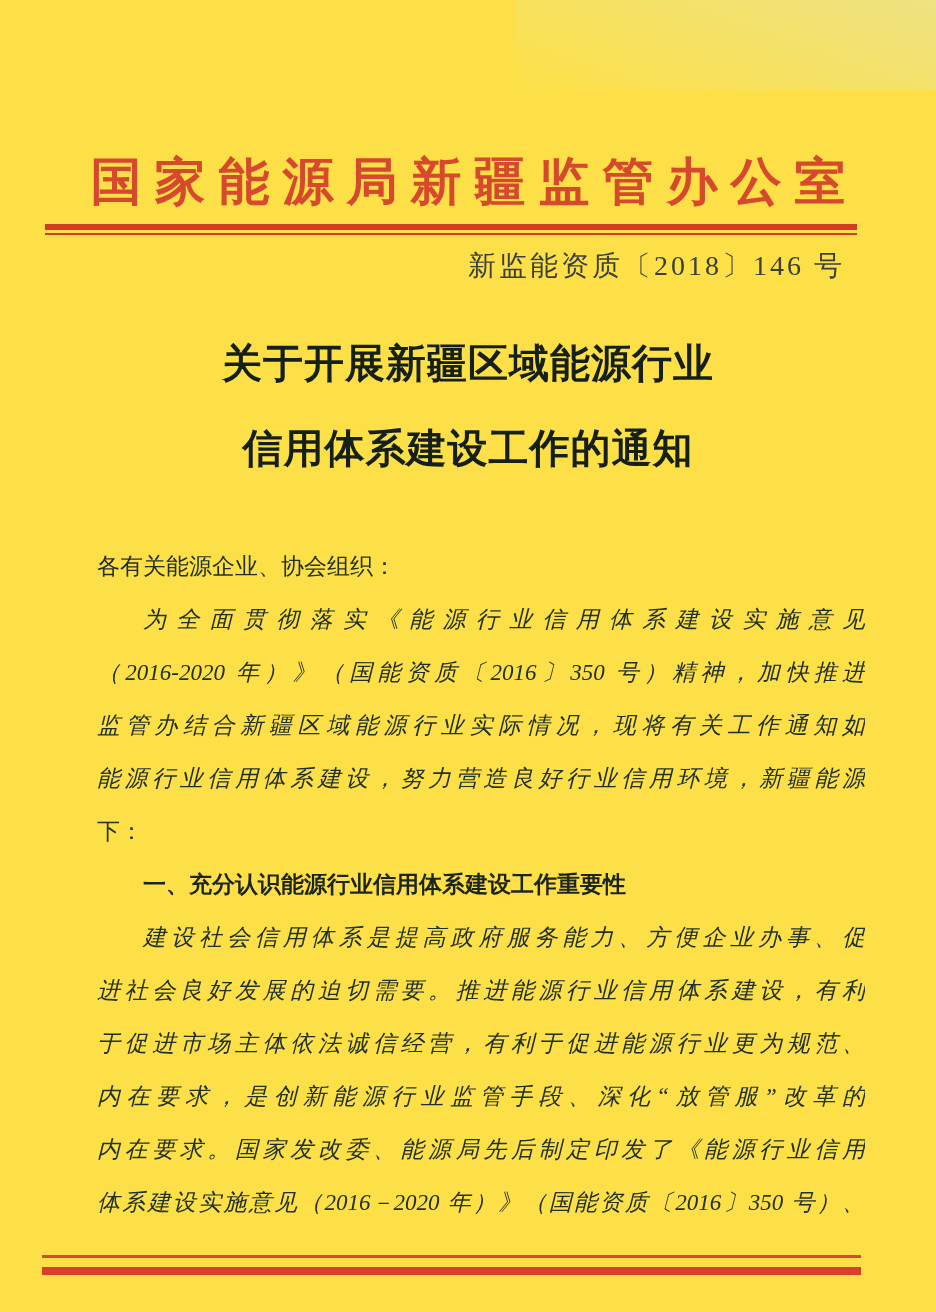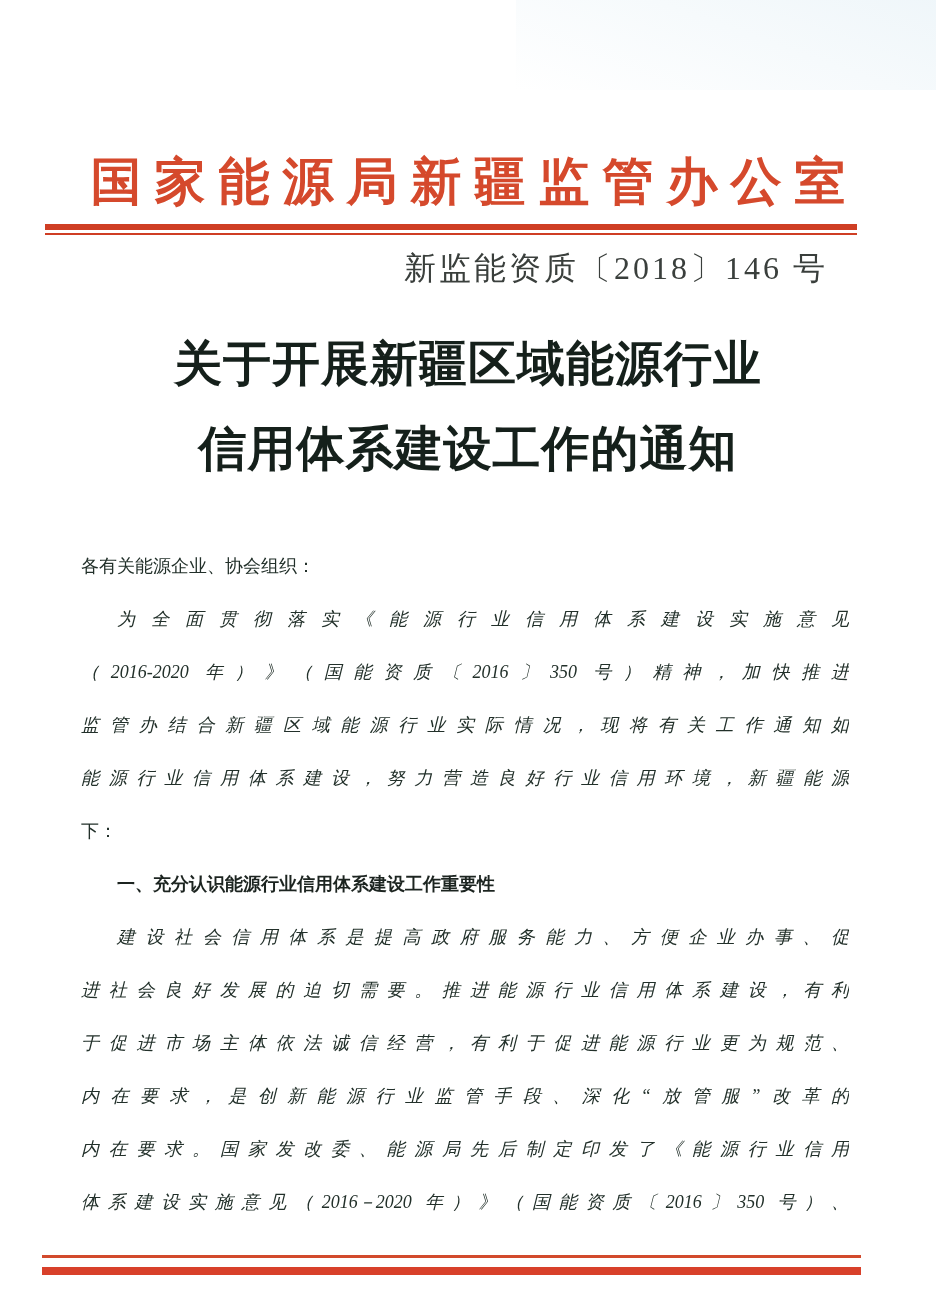--- a/index.html
+++ b/index.html
@@ -6,21 +6,21 @@
     margin: 0;
     padding: 0;
     background: #e9e9e9;
     font-family: "Liberation Serif", "DejaVu Serif", serif;
   }
   .page {
     position: relative;
     width: 936px;
     height: 1312px;
     margin: 0 auto;
-    background: #ffffff;
+    background: #fde047;
     overflow: hidden;
   }
   
   .page::before {
     content: "";
     position: absolute;
     top: 0; right: 0;
     width: 420px; height: 90px;
     background: linear-gradient(200deg, rgba(210,230,240,0.35), rgba(255,255,255,0));
     pointer-events: none;
@@ -43,43 +43,43 @@
     position: absolute;
     top: 224px;
     left: 45px;
     width: 812px;
   }
   .rule-top .thick { height: 6px; background: #cf3e24; }
   .rule-top .thin  { height: 2px; background: #cf3e24; margin-top: 3px; }
   .doc-number {
     position: absolute;
     top: 247px;
-    right: 108px;
-    font-size: 32px;
+    right: 91px;
+    font-size: 28px;
     letter-spacing: 3px;
     color: #3a3f3c;
   }
   .doc-title {
     position: absolute;
     top: 338px;
     left: 0;
     width: 100%;
     text-align: center;
-    font-size: 48px;
+    font-size: 40px;
     font-weight: 900;
     color: #15201b;
     letter-spacing: 1px;
   }
   .doc-title .t-line { height: 85px; line-height: 52px; }
   .body-text {
     position: absolute;
     top: 540px;
-    left: 81px;
+    left: 97px;
     width: 768px;
-    font-size: 18px;
+    font-size: 23px;
     color: #22302a;
   }
   .line {
     height: 53px;
     line-height: 53px;
     overflow: hidden;
   }
   .indent { text-indent: 2em; }
   .justify {
     text-align: justify;

